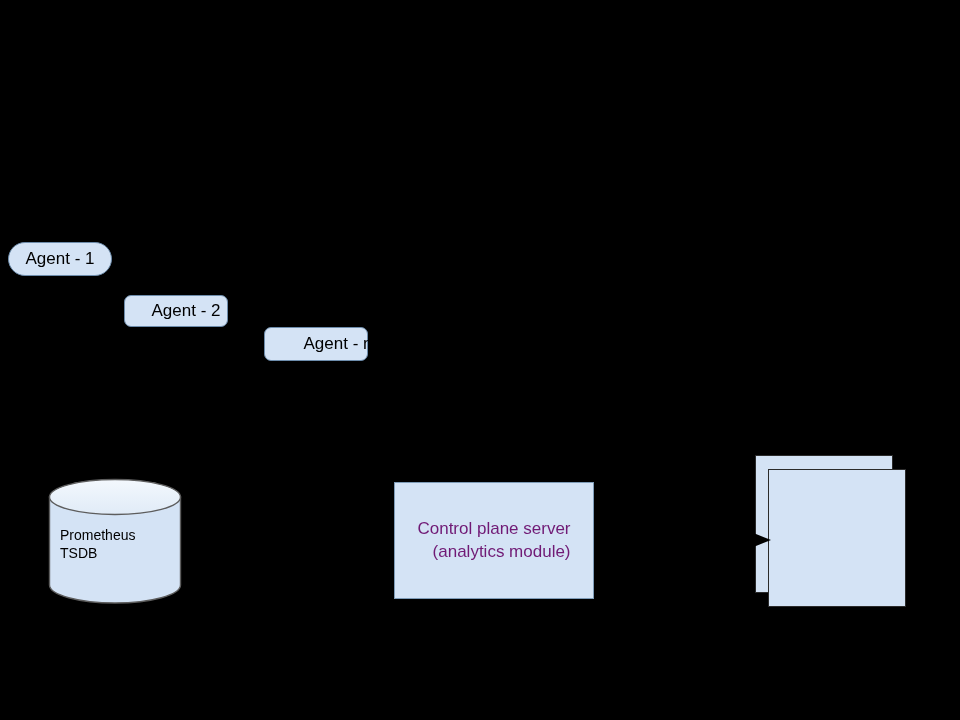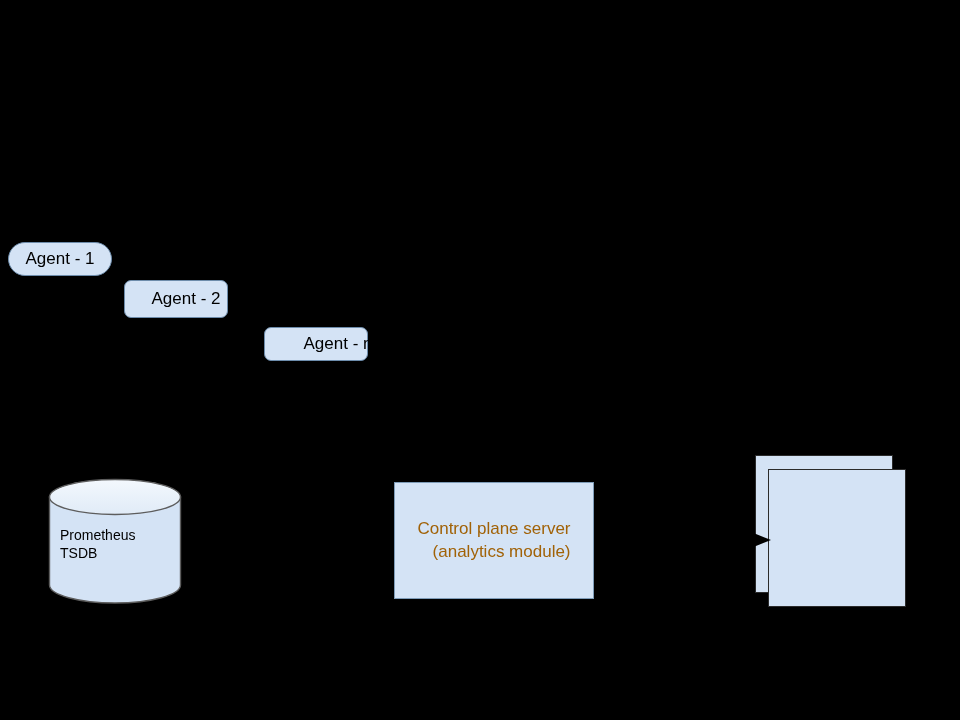--- a/index.html
+++ b/index.html
@@ -54,21 +54,21 @@
   
   .rect-node {
     position: absolute;
     box-sizing: border-box;
     background: #d4e3f5;
     border: 1px solid #7e9cb8;
     display: flex;
     align-items: center;
     justify-content: center;
     text-align: center;
-    color: #a16207;
+    color: #701a75;
     font-size: 17px;
     line-height: 1.32;
   }
   .rect-node .line2 { display: block; text-align: right; }
 
   
   .stack-layer {
     position: absolute;
     box-sizing: border-box;
     background: #d4e3f5;
@@ -119,21 +119,21 @@
       <path d="M 315 361 L 315 440 L 114 440"></path>
       <path d="M 180 540 L 394 540"></path>
       <path d="M 594 540 L 752 540"></path>
     </g>
   </svg>
 
   <div class="agent-node" style="left:8px; top:242px; width:104px; height:34px;border-radius:17px;">
     <span>Agent - 1</span>
   </div>
 
-  <div class="agent-node" style="left:124px; top:280px; width:104px; height:38px;padding-left:20px;">
+  <div class="agent-node" style="left:124px; top:295px; width:104px; height:32px;padding-left:20px;">
     <span>Agent - 2</span>
   </div>
 
   <div class="agent-node" style="left:264px; top:327px; width:104px; height:34px;padding-left:44px;">
     <span>Agent - n</span>
   </div>
 
   <div class="cylinder" style="left:48px; top:478px; width:134px; height:126px;">
     <svg class="cyl-svg" width="134" height="126" viewBox="0 0 134 126">
       <defs>

